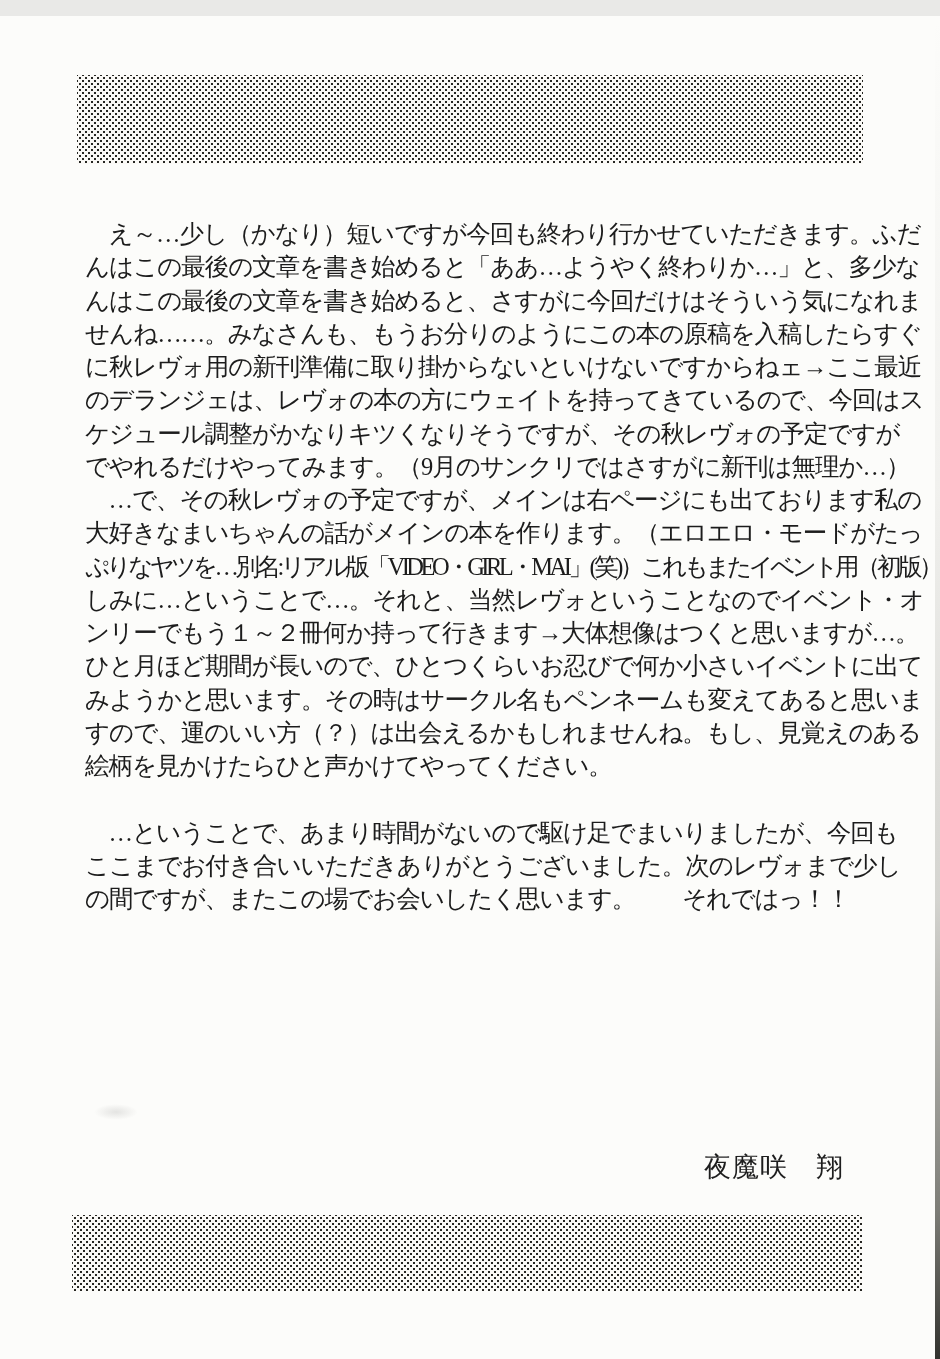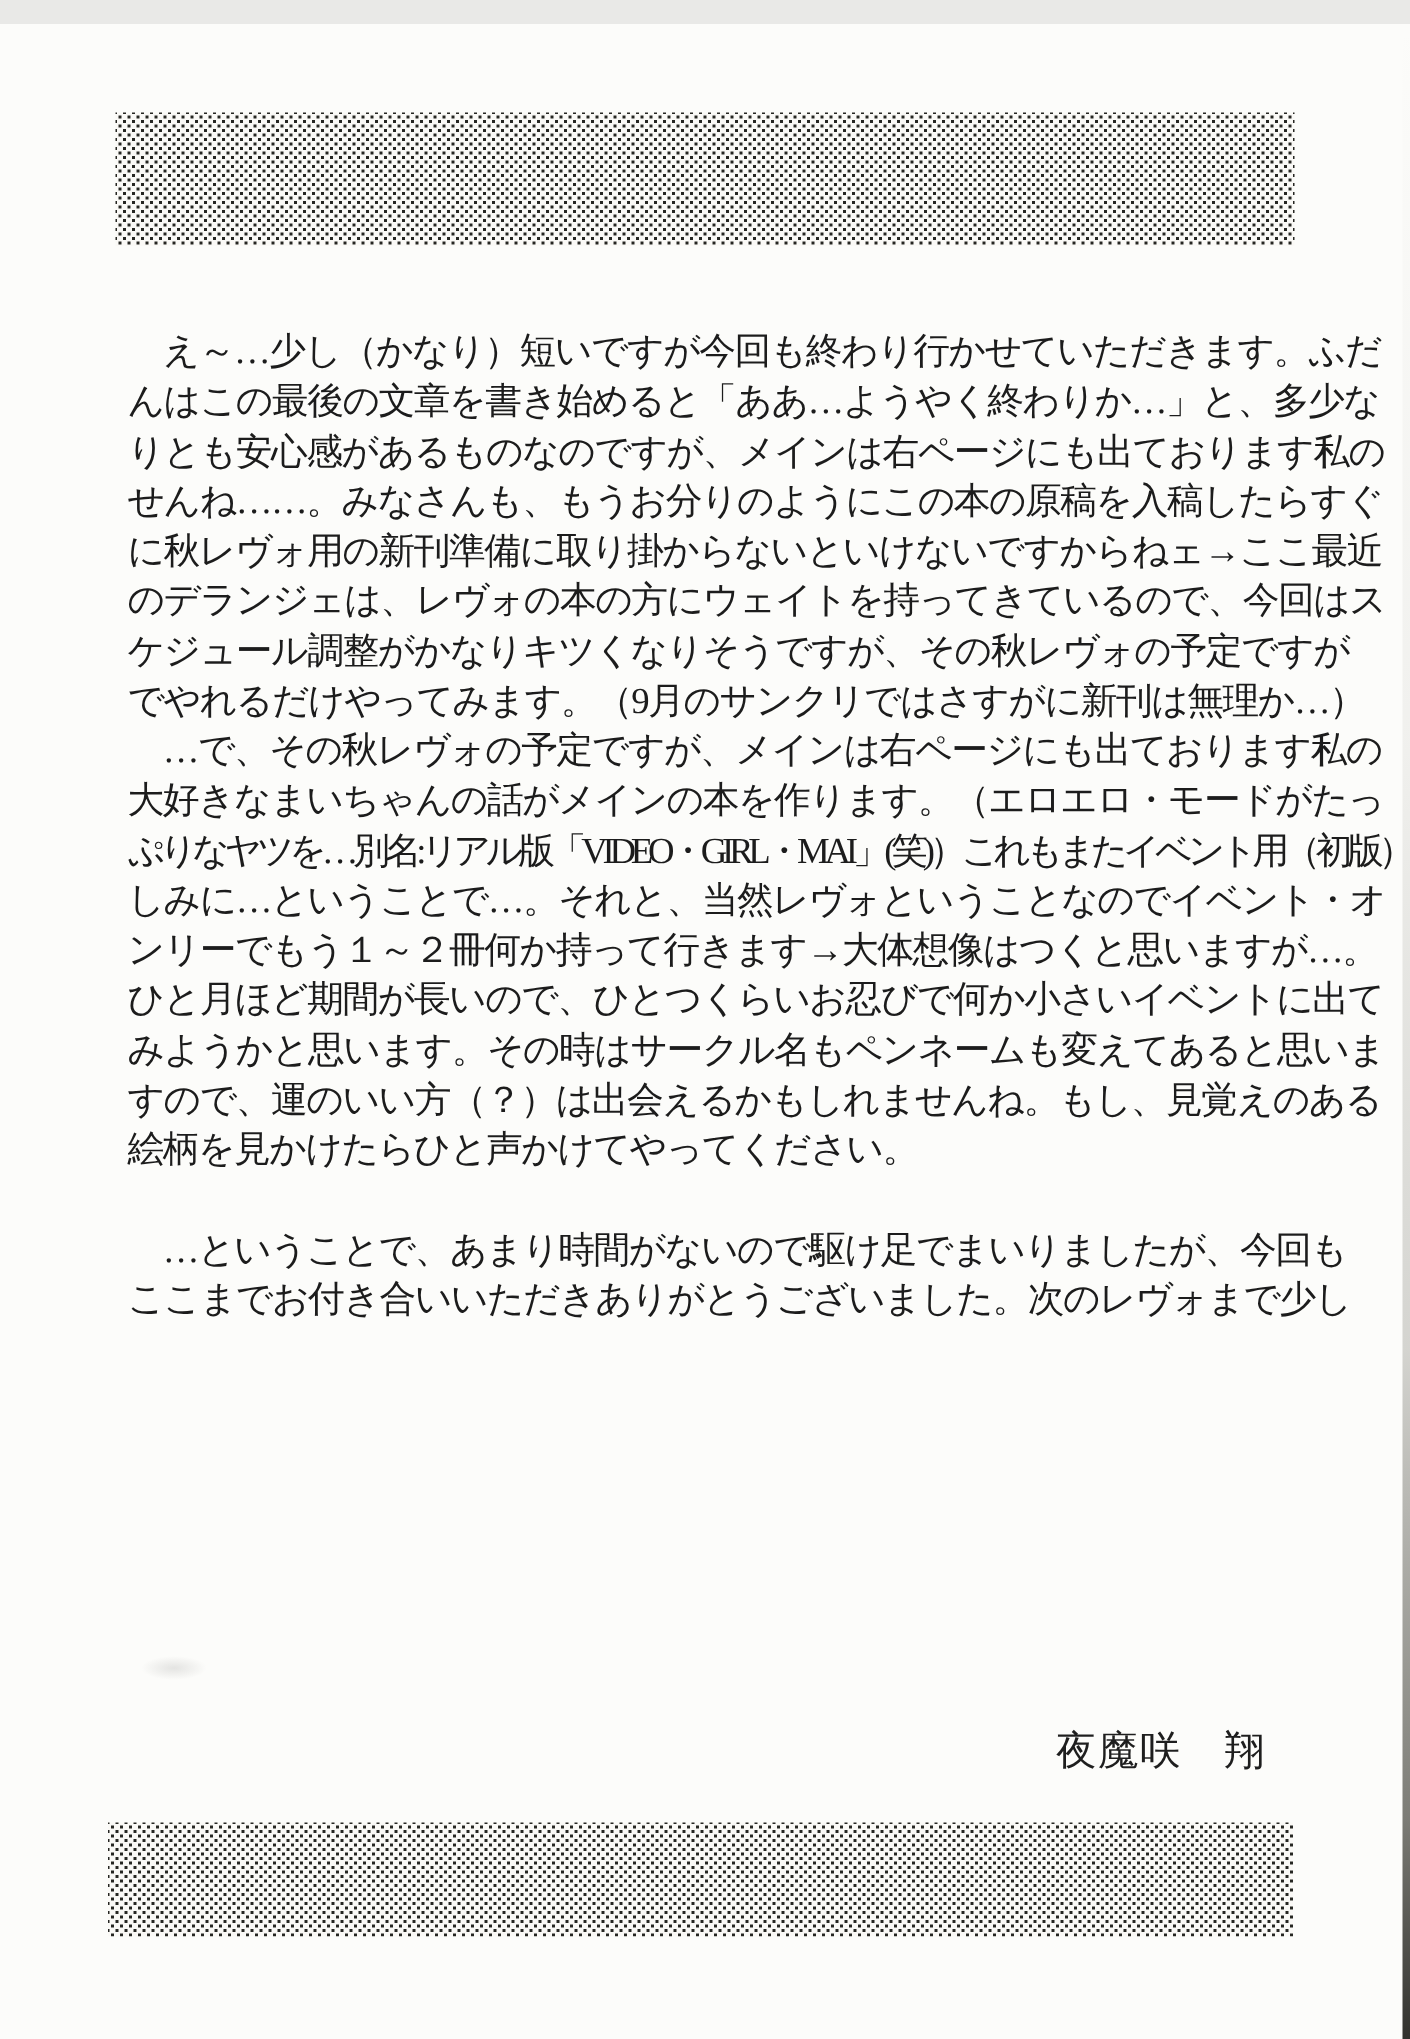--- a/index.html
+++ b/index.html
@@ -85,38 +85,39 @@
 </head>
 <body>
 
 <div class="page">
 
   <div class="halftone halftone-top"></div>
 
   <div class="textblock">
     <div class="line">　え～…少し（かなり）短いですが今回も終わり行かせていただきます。ふだ</div>
     <div class="line">んはこの最後の文章を書き始めると「ああ…ようやく終わりか…」と、多少な</div>
-    <div class="line">りとも安心感があるものなのですが、メインは右ページにも出ております私の</div>
+    <div class="line">んはこの最後の文章を書き始めると、さすがに今回だけはそういう気になれま</div>
     <div class="line">せんね……。みなさんも、もうお分りのようにこの本の原稿を入稿したらすぐ</div>
     <div class="line">に秋レヴォ用の新刊準備に取り掛からないといけないですからねェ→ここ最近</div>
     <div class="line">のデランジェは、レヴォの本の方にウェイトを持ってきているので、今回はス</div>
     <div class="line">ケジュール調整がかなりキツくなりそうですが、その秋レヴォの予定ですが</div>
     <div class="line">でやれるだけやってみます。（9月のサンクリではさすがに新刊は無理か…）</div>
     <div class="line">　…で、その秋レヴォの予定ですが、メインは右ページにも出ております私の</div>
     <div class="line">大好きなまいちゃんの話がメインの本を作ります。（エロエロ・モードがたっ</div>
     <div class="line condensed">ぷりなヤツを…別名:リアル版「VIDEO・GIRL・MAI」(笑)）これもまたイベント用（初版）</div>
     <div class="line">しみに…ということで…。それと、当然レヴォということなのでイベント・オ</div>
     <div class="line">ンリーでもう１～２冊何か持って行きます→大体想像はつくと思いますが…。</div>
     <div class="line">ひと月ほど期間が長いので、ひとつくらいお忍びで何か小さいイベントに出て</div>
     <div class="line">みようかと思います。その時はサークル名もペンネームも変えてあると思いま</div>
     <div class="line">すので、運のいい方（？）は出会えるかもしれませんね。もし、見覚えのある</div>
     <div class="line">絵柄を見かけたらひと声かけてやってください。</div>
     <div class="line"></div>
     <div class="line">　…ということで、あまり時間がないので駆け足でまいりましたが、今回も</div>
     <div class="line">ここまでお付き合いいただきありがとうございました。次のレヴォまで少し</div>
+    <div class="line">の間ですが、またこの場でお会いしたく思います。　　それではっ！！</div>
   </div>
 
 
   <div class="signature">夜魔咲　翔</div>
 
   <div class="smudge"></div>
 
   <div class="halftone halftone-bottom"></div>
 
   <div class="right-edge-shadow"></div>

